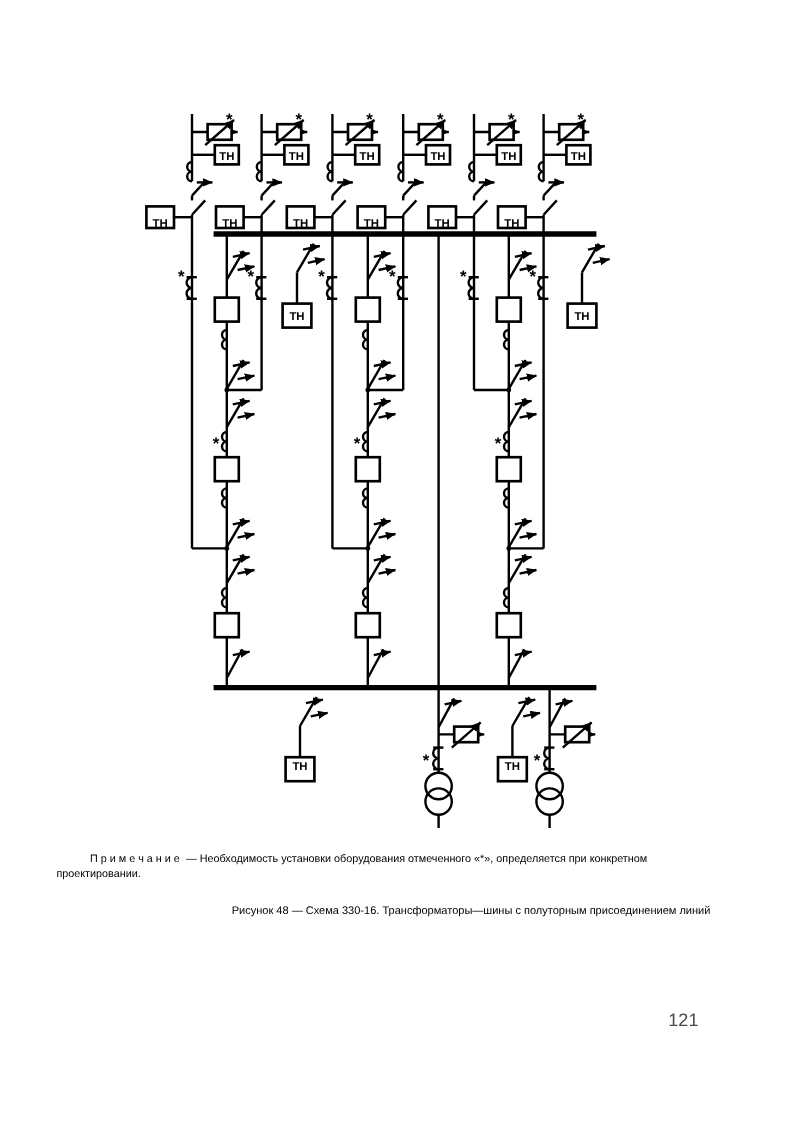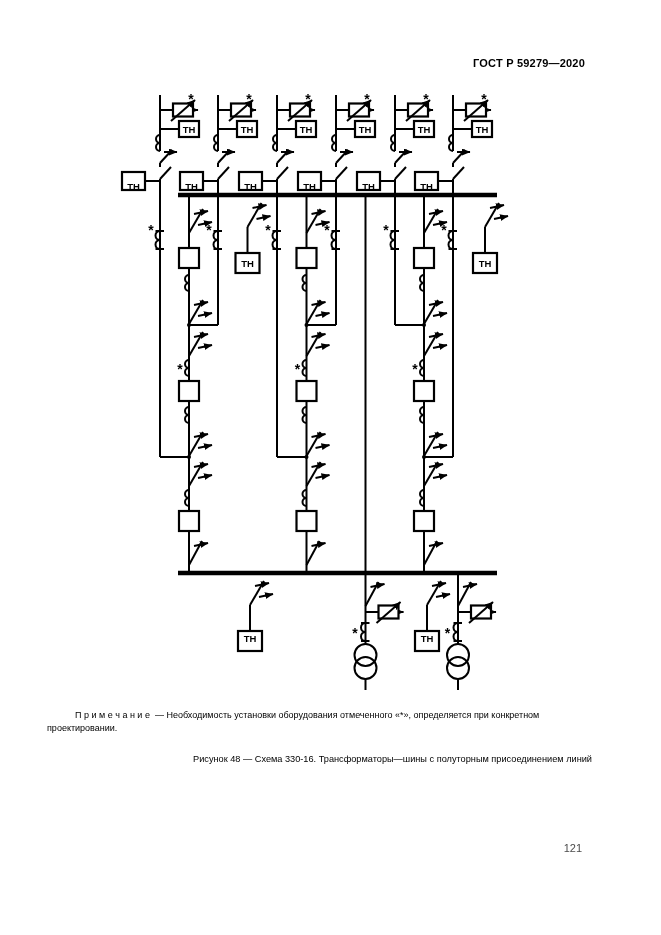--- a/index.html
+++ b/index.html
@@ -13,28 +13,27 @@
   .bx{stroke:#000;stroke-width:2.2;fill:#fff;}
   .dot{fill:#000;stroke:none;}
   .tn{font:bold 9.5px "Liberation Sans",sans-serif;fill:#000;}
   .star{font:bold 14px "Liberation Sans",sans-serif;fill:#000;}
   #note-block{position:absolute;top:709px;left:47px;width:545px;
         font-size:9px;line-height:13px;text-indent:28px;}
   #note-term{letter-spacing:0;}
   #figure-caption{position:absolute;top:754px;left:47px;width:545px;text-align:right;
         font-size:9.2px;}
   #page-number{position:absolute;top:842px;left:0;width:582px;text-align:right;
-        font-size:11px;color:#4a4a4a;}
+        font-size:15px;color:#4a4a4a;}
 </style>
 </head>
 <body>
 
 <div id="page">
 
-  <div id="doc-header">ГОСТ Р 59279—2020</div>
 
   <svg id="schematic" width="661" height="935" viewBox="0 0 661 935" xmlns="http://www.w3.org/2000/svg">
     <defs>
       <marker id="arr" markerUnits="userSpaceOnUse" markerWidth="10" markerHeight="9" refX="8" refY="3.5" orient="auto">
           <path d="M0,0 L8.5,3.5 L0,7 Z" fill="#000"></path>
         </marker>
 
       <g id="coil">
           <path class="ln" d="M0,0 A4,4 0 0 0 0,8 A4,4 0 0 0 0,16"></path>
         </g>

